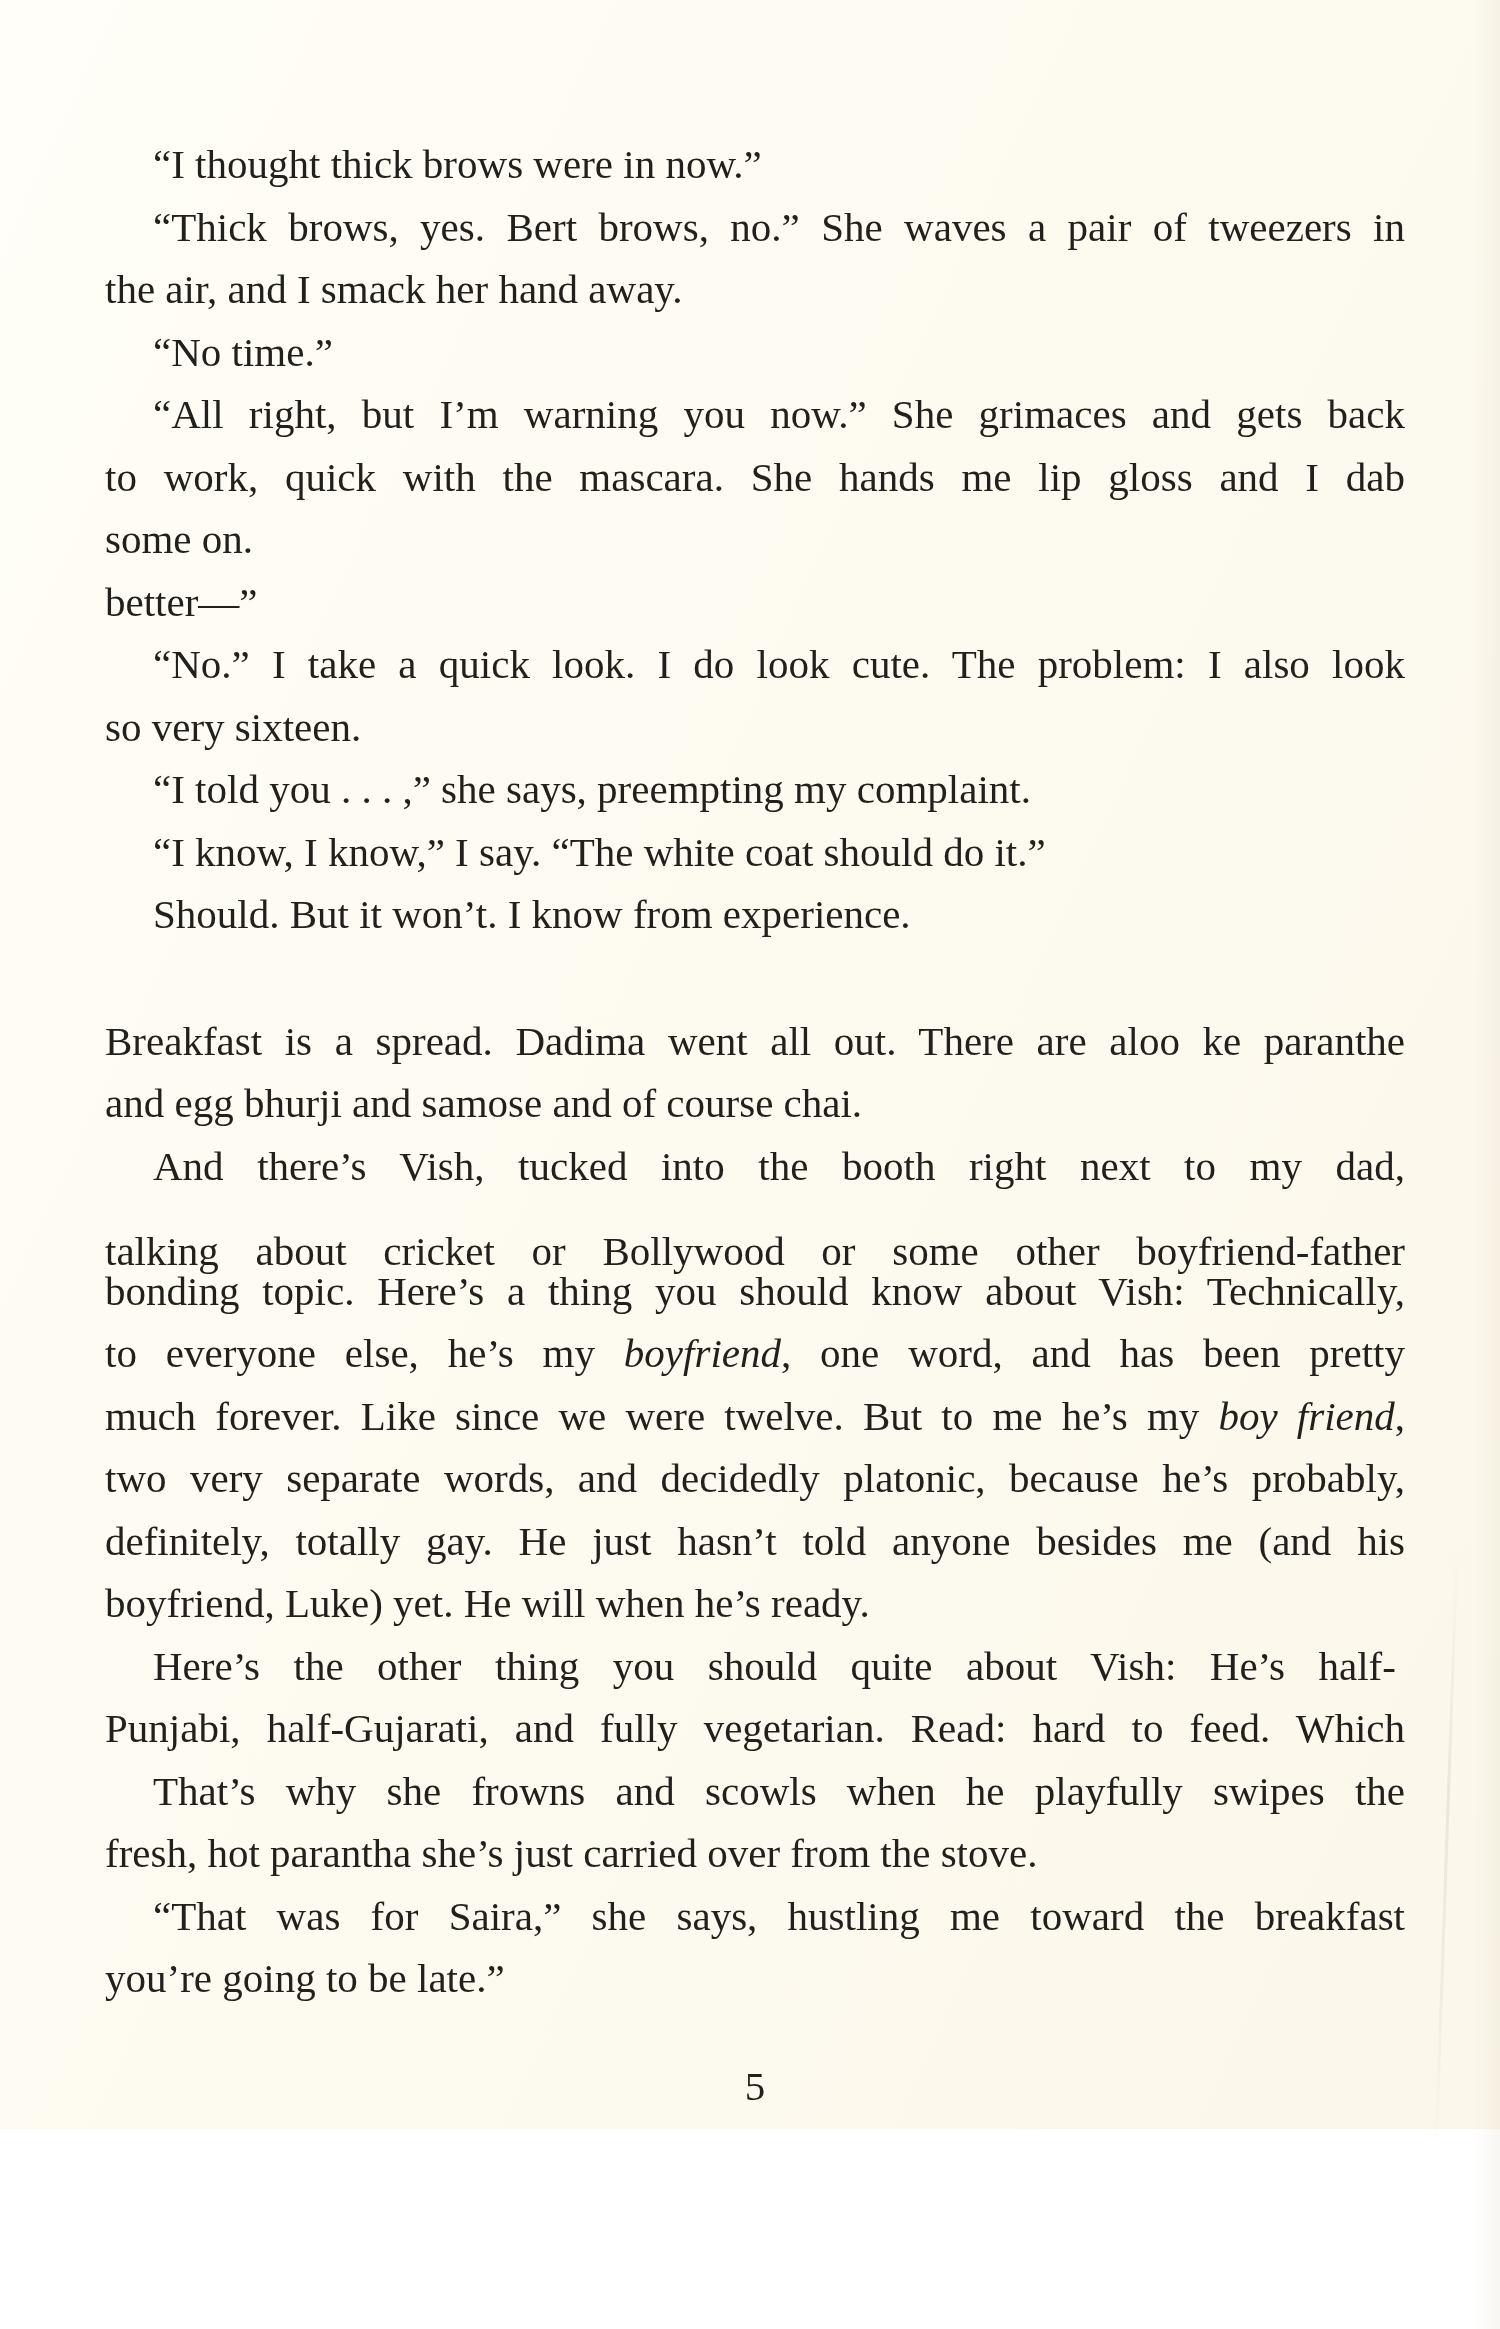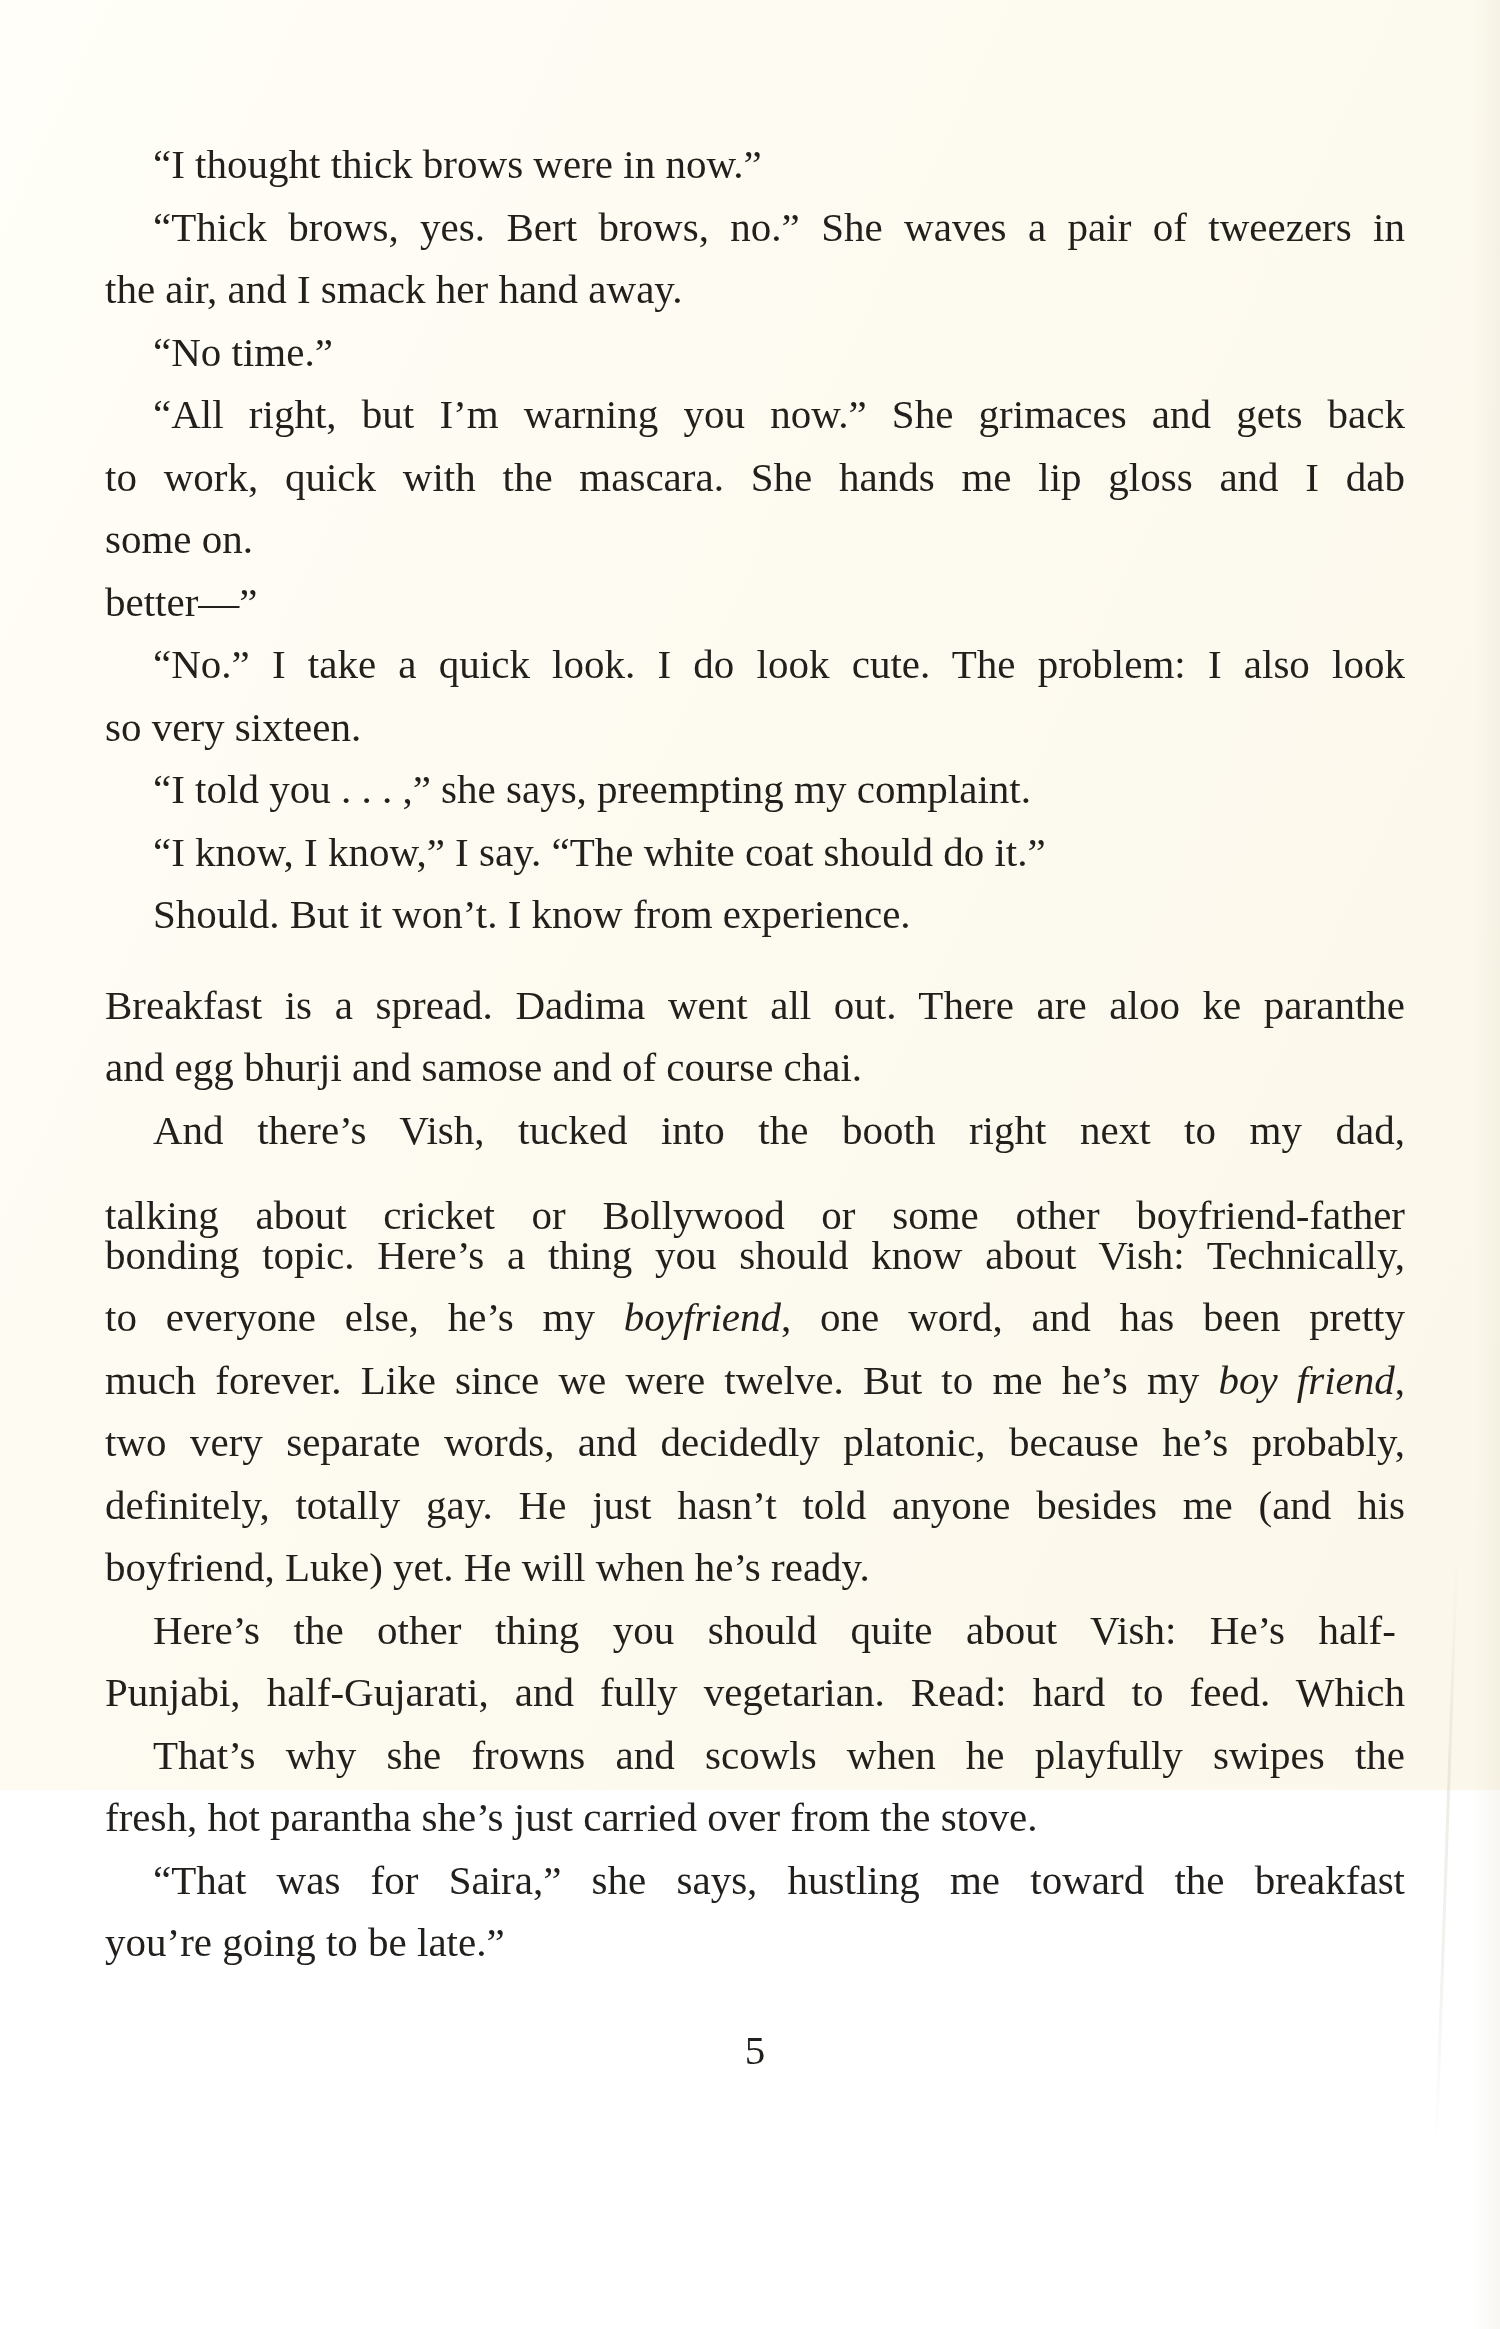--- a/index.html
+++ b/index.html
@@ -7,42 +7,42 @@
     padding: 0;
   }
   body {
     width: 1500px;
     height: 2329px;
     overflow: hidden;
   }
   .page {
     position: relative;
     width: 1500px;
-    height: 1790px;
+    height: 2129px;
     box-sizing: border-box;
     padding: 133px 95px 16px 105px;
     background:
       linear-gradient(115deg, #fffef8 0%, #fdfaf0 45%, #fbf7ea 100%);
     font-family: "Liberation Serif", "DejaVu Serif", serif;
     font-size: 41px;
     color: #221f1c;
   }
   .text-block {
     width: 1300px;
   }
   .line {
     height: 62.5px;
     line-height: 62.5px;
     white-space: nowrap;
   }
   .line.indent {
     padding-left: 48px;
   }
   .line.section-start {
-    margin-top: 28px;
+    margin-top: 64px;
   }
   .fit {
     display: inline-block;
     white-space: nowrap;
     transform-origin: 0 50%;
   }
   .fit i {
     font-style: italic;
   }
   .page-number {

